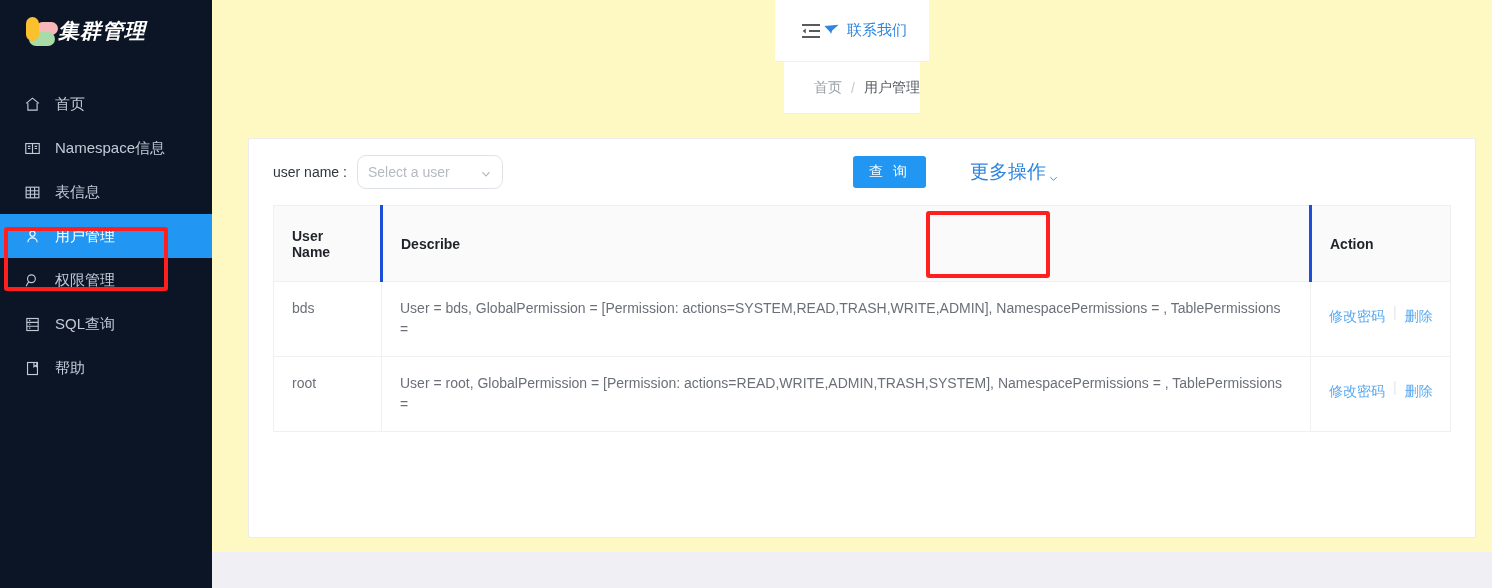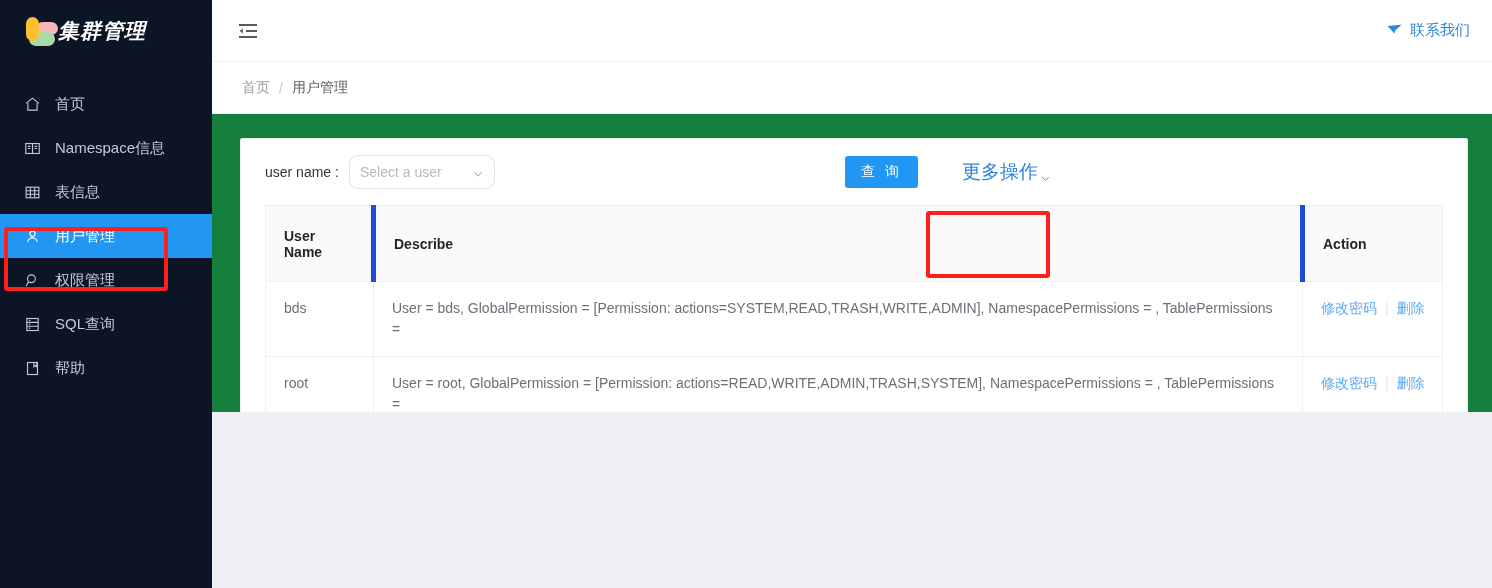--- a/index.html
+++ b/index.html
@@ -64,21 +64,21 @@
     width: 17px; height: 17px; flex: 0 0 17px;
     display: flex; align-items: center; justify-content: center;
     color: #c3cad6;
   }
   .nav-item .nav-ico svg { display:block; }
   .nav-item.active { background: #2196f3; color: #ffffff; }
   .nav-item.active .nav-ico { color: #ffffff; }
   .nav-label { white-space: nowrap; }
 
   
-  #main { flex: 1 1 auto; height: 412px; display: flex; flex-direction: column; background: #15803d; min-width:0; }
+  #main { flex: 1 1 auto; height: 552px; display: flex; flex-direction: column; background: #fef9c3; min-width:0;align-items:center; }
 
   .topbar {
     height: 62px; flex: 0 0 62px;
     background: #ffffff;
     display: flex; align-items: center;
     padding: 0 22px 0 24px;
     border-bottom: 1px solid #eceff3;
   }
   .fold-icon { width: 24px; height: 24px; color: #5a5a5a; cursor: pointer; }
   .topbar-spacer { flex: 1 1 auto; }
@@ -175,42 +175,42 @@
     border: 1px solid #eef0f2;
   }
   table.users th {
     background: #fafafb;
     font-size: 14px;
     color: #1f2329;
     font-weight: bold;
     text-align: left;
     padding: 14px 18px;
     border-bottom: 1px solid #eef0f2;
-    border-right: 5px solid #1d4ed8;
+    border-right: 3px solid #1d4ed8;
     vertical-align: middle;
     height: 76px;
   }
   table.users th:last-child { border-right: none; }
   table.users td {
     font-size: 14px;
     color: #6b7078;
     padding: 16px 18px;
     border-bottom: 1px solid #eef0f2;
     border-right: 1px solid #eef0f2;
     vertical-align: top;
     line-height: 21px;
     word-break: break-word;
   }
   table.users td:last-child { border-right: none; }
   table.users tr:last-child td { border-bottom: none; }
   td.col-user { color: #6b7078; }
   th.w-user, td.col-user { width: 108px; }
   th.w-act, td.col-act { width: 140px; }
   .act-links { display: flex; align-items: center; gap: 8px; white-space: nowrap; }
-  .act-link { color: #5aa9f0; font-size: 14px; cursor: pointer; }
+  .act-link { color: #5aa9f0; font-size: 14px; cursor: pointer; margin-top: 8px; }
   .act-div { color: #e3e6ea; }
 
   
   .redbox {
     position: absolute;
     border: 4px solid #ff1f1f;
     border-radius: 3px;
     pointer-events: none;
     z-index: 40;
   }

